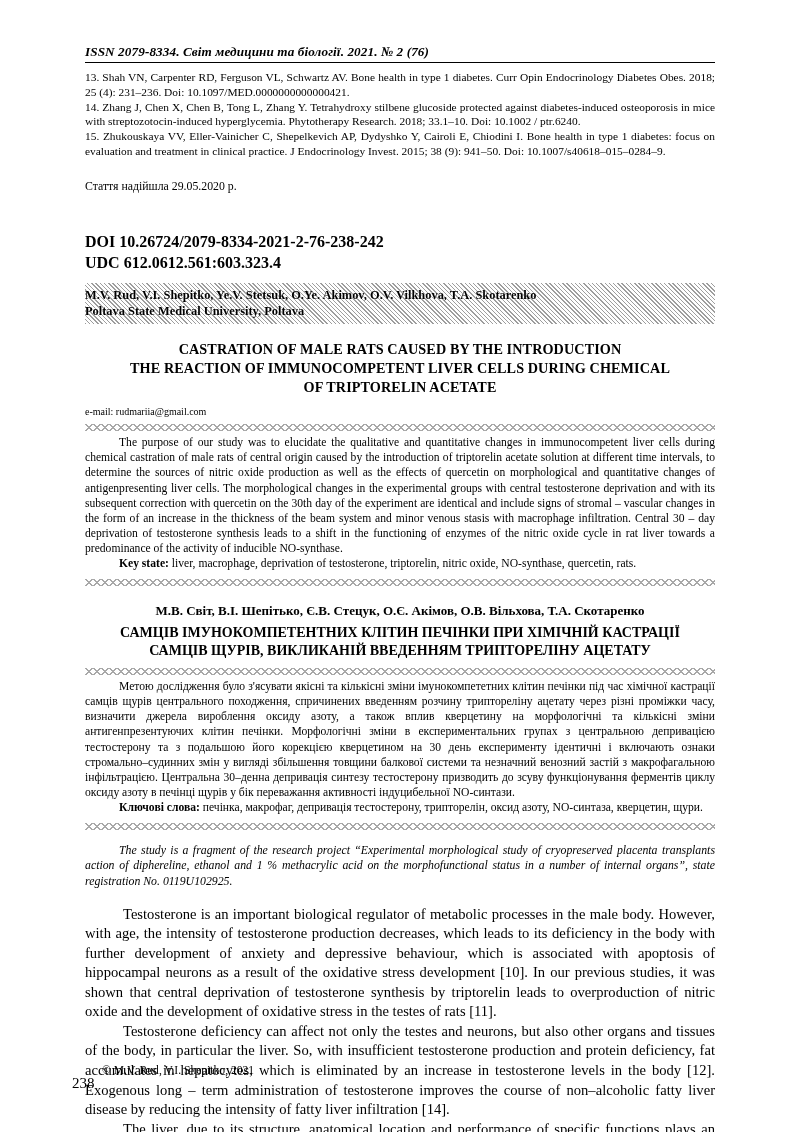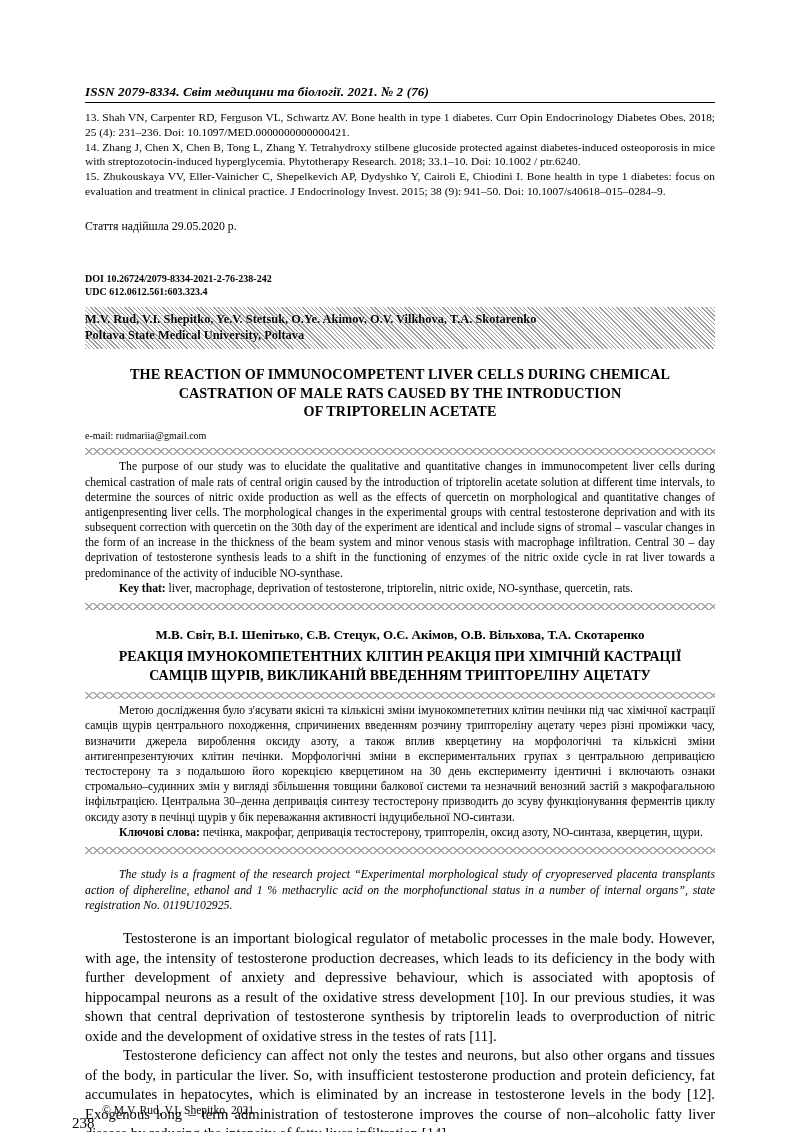--- a/index.html
+++ b/index.html
@@ -15,21 +15,20 @@
     position: relative;
     overflow: hidden;
   }
   .page {
     position: absolute;
     left: 0; top: 0;
     width: 800px;
     height: 897px;
     padding: 0;
     box-sizing: border-box;
-    margin-top: 40px;
   }
   .content {
     position: absolute;
     left: 85px;
     top: 44px;
     width: 630px;
   }
 
   
   .running-head {
@@ -54,21 +53,21 @@
 
   .received {
     font-size: 11.8px;
     margin-top: 20px;
   }
 
   
   .doi-block {
     margin-top: 38px;
     font-weight: bold;
-    font-size: 10px;
+    font-size: 16px;
     line-height: 1.30;
   }
 
   
   .author-banner {
     margin-top: 9px;
     padding: 4px 0 5px 0;
     text-align: left;
     font-weight: bold;
     font-size: 12.4px;
@@ -212,40 +211,40 @@
       <div>DOI 10.26724/2079-8334-2021-2-76-238-242</div>
       <div>UDC 612.0612.561:603.323.4</div>
     </div>
 
     <div class="author-banner">
       <span class="ln">M.V. Rud, V.I. Shepitko, Ye.V. Stetsuk, O.Ye. Akimov, O.V. Vilkhova, T.A. Skotarenko</span>
       <span class="ln">Poltava State Medical University, Poltava</span>
     </div>
 
     <div class="title-en">
+      <span class="ln">CASTRATION OF MALE RATS CAUSED BY THE INTRODUCTION</span>
       <span class="ln">THE REACTION OF IMMUNOCOMPETENT LIVER CELLS DURING CHEMICAL</span>
-      <span class="ln">CASTRATION OF MALE RATS CAUSED BY THE INTRODUCTION</span>
       <span class="ln">OF TRIPTORELIN ACETATE</span>
     </div>
 
     <div class="email">e-mail: rudmariia@gmail.com</div>
 
     <div class="zigzag"></div>
 
     <div class="abstract">
       <p>The purpose of our study was to elucidate the qualitative and quantitative changes in immunocompetent liver cells during chemical castration of male rats of central origin caused by the introduction of triptorelin acetate solution at different time intervals, to determine the sources of nitric oxide production as well as the effects of quercetin on morphological and quantitative changes of antigenpresenting liver cells. The morphological changes in the experimental groups with central testosterone deprivation and with its subsequent correction with quercetin on the 30th day of the experiment are identical and include signs of stromal – vascular changes in the form of an increase in the thickness of the beam system and minor venous stasis with macrophage infiltration. Central 30 – day deprivation of testosterone synthesis leads to a shift in the functioning of enzymes of the nitric oxide cycle in rat liver towards a predominance of the activity of inducible NO-synthase.</p>
-      <p class="kw"><b>Key that:</b><span> liver, macrophage, deprivation of testosterone, triptorelin, nitric oxide, NO-synthase, quercetin, rats.</span></p>
+      <p class="kw"><b>Key state:</b><span> liver, macrophage, deprivation of testosterone, triptorelin, nitric oxide, NO-synthase, quercetin, rats.</span></p>
     </div>
 
     <div class="zigzag"></div>
 
     <div class="authors-ua">М.В. Світ, В.І. Шепітько, Є.В. Стецук, О.Є. Акімов, О.В. Вільхова, Т.А. Скотаренко</div>
 
     <div class="title-ua">
-      <span class="ln">РЕАКЦІЯ ІМУНОКОМПЕТЕНТНИХ КЛІТИН РЕАКЦІЯ ПРИ ХІМІЧНІЙ КАСТРАЦІЇ</span>
+      <span class="ln">САМЦІВ ІМУНОКОМПЕТЕНТНИХ КЛІТИН ПЕЧІНКИ ПРИ ХІМІЧНІЙ КАСТРАЦІЇ</span>
       <span class="ln">САМЦІВ ЩУРІВ, ВИКЛИКАНІЙ ВВЕДЕННЯМ ТРИПТОРЕЛІНУ АЦЕТАТУ</span>
     </div>
 
     <div class="zigzag"></div>
 
     <div class="abstract">
       <p>Метою дослідження було з'ясувати якісні та кількісні зміни імунокомпететних клітин печінки під час хімічної кастрації самців щурів центрального походження, спричинених введенням розчину трипторелiну ацетату через різні проміжки часу, визначити джерела вироблення оксиду азоту, а також вплив кверцетину на морфологічні та кількісні зміни антигенпрезентуючих клітин печінки. Морфологічні зміни в експериментальних групах з центральною депривацією тестостерону та з подальшою його корекцією кверцетином на 30 день експерименту ідентичні і включають ознаки стромально–судинних змін у вигляді збільшення товщини балкової системи та незначний венозний застій з макрофагальною інфільтрацією. Центральна 30–денна депривація синтезу тестостерону призводить до зсуву функціонування ферментів циклу оксиду азоту в печінці щурів у бік переважання активності індуцибельної NO-синтази.</p>
       <p class="kw"><b>Ключові слова:</b><span> печінка, макрофаг, депривація тестостерону, трипторелін, оксид азоту, NO-синтаза, кверцетин, щури.</span></p>
     </div>
 

